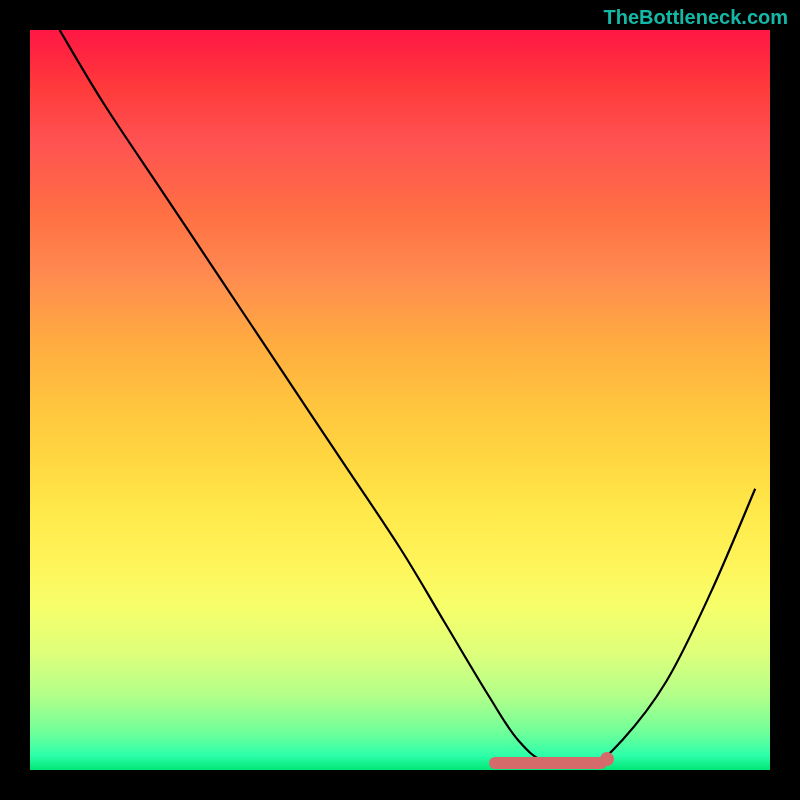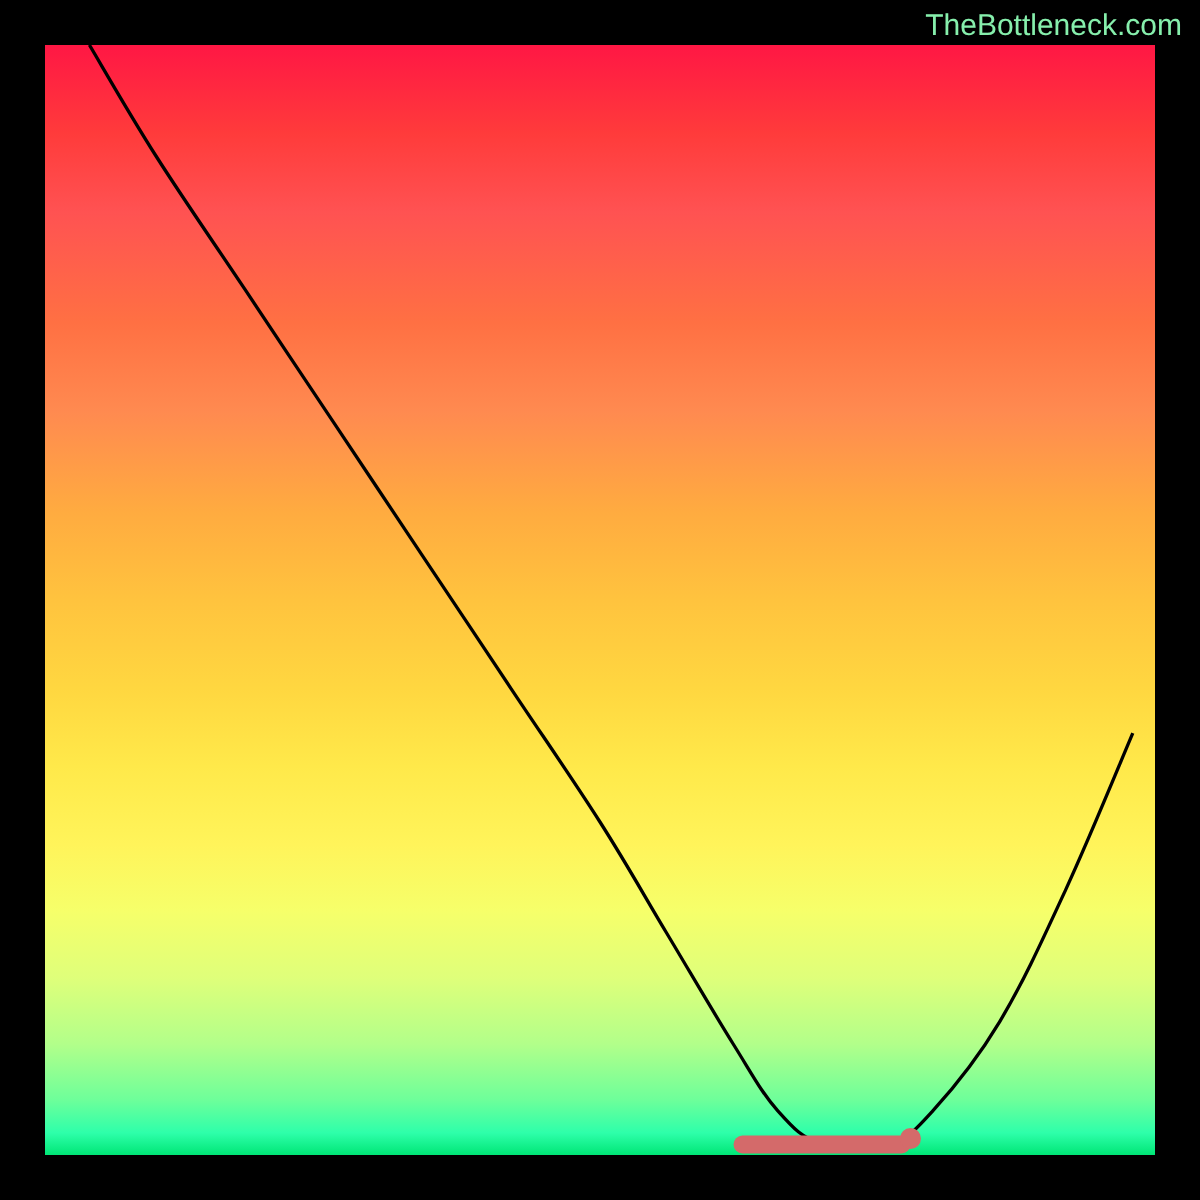--- a/index.html
+++ b/index.html
@@ -8,23 +8,23 @@
     height: 800px;
     background: #000;
     position: relative;
     font-family: Arial, sans-serif;
     overflow: hidden;
   }
   .watermark {
     position: absolute;
     top: 6px;
     right: 12px;
-    color: #86efac;
+    color: #14b8a6;
     font-size: 20px;
-    font-weight: 400;
+    font-weight: 700;
     z-index: 10;
   }
   .plot-area {
     position: absolute;
     left: 30px;
     top: 30px;
     width: 740px;
     height: 740px;
   }
   .gradient-bg {

